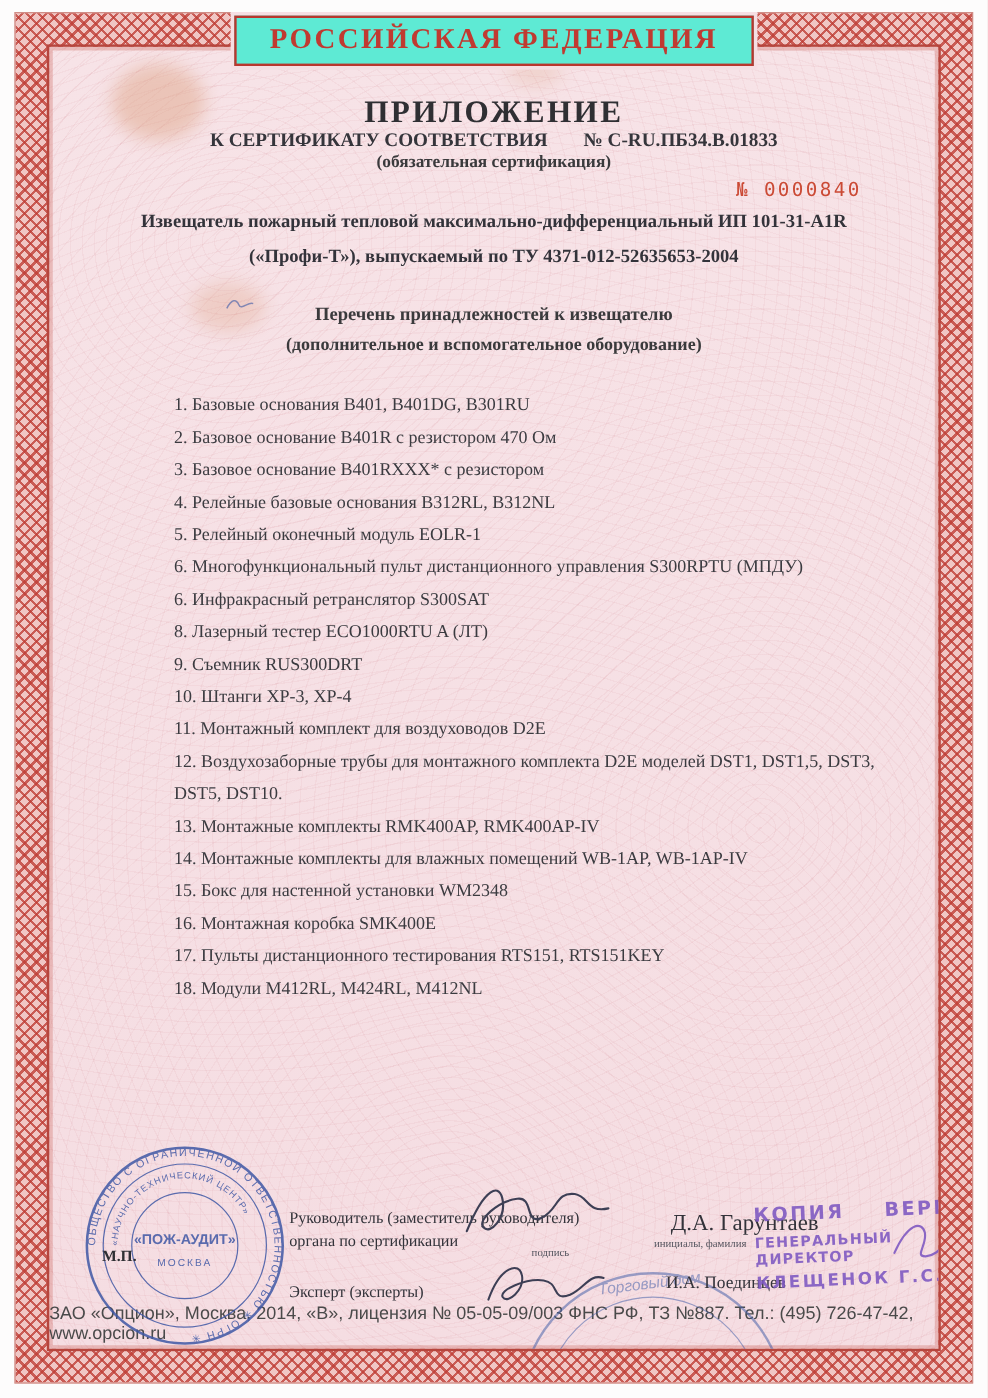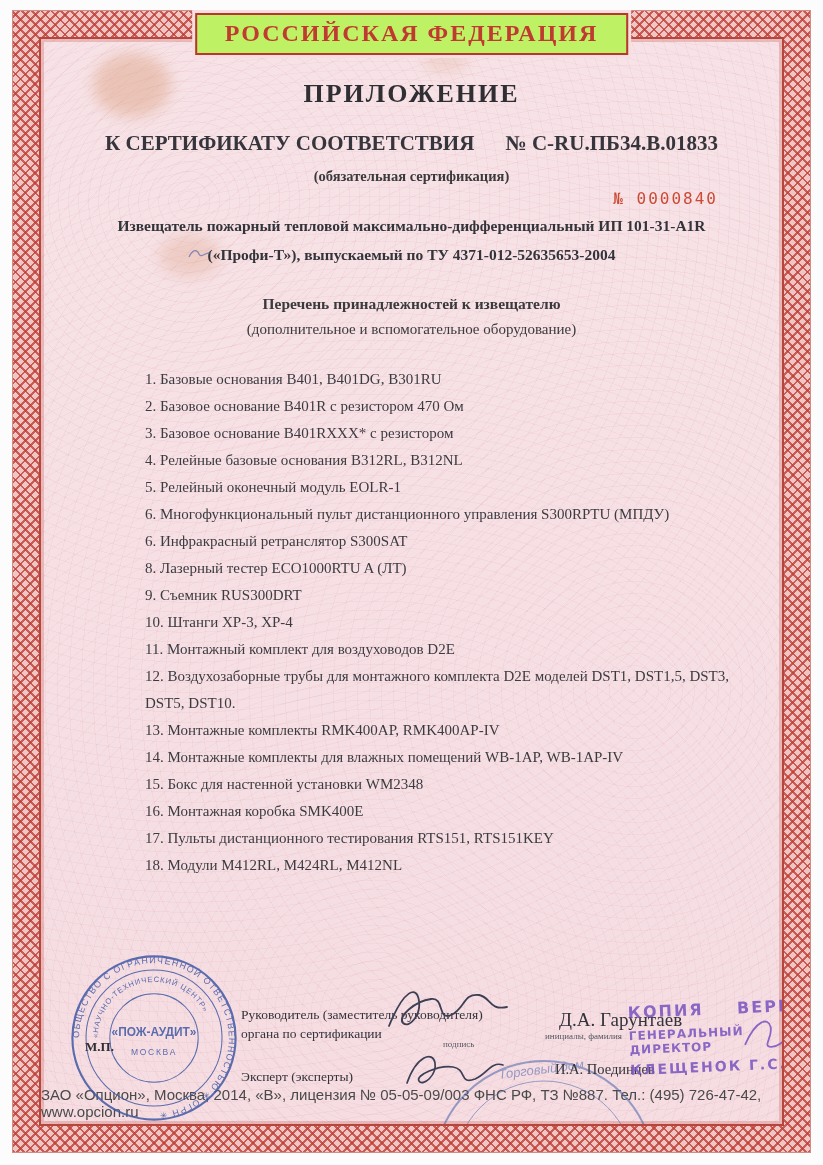--- a/index.html
+++ b/index.html
@@ -34,43 +34,43 @@
       linear-gradient(#f7e3e7,#f5dde2);
   }
   .smudge { position:absolute; border-radius:50%; filter:blur(7px); pointer-events:none; }
   .s1 { left:52px; top:14px; width:78px; height:64px; background:rgba(216,148,108,.38); }
   .s2 { left:118px; top:196px; width:62px; height:42px; background:rgba(216,148,108,.26); }
   .s3 { left:382px; top:8px;  width:46px; height:26px; background:rgba(216,148,108,.20); }
 
   
   .country-box {
     position:absolute; top:13px; left:50%; transform:translateX(-50%);
-    background:#bef264; border:2px solid #b9362e;
+    background:#5eead4; border:2px solid #b9362e;
     box-shadow:0 0 0 3px #f6dee3;
     padding:5px 28px 6px; z-index:6; white-space:nowrap;
   }
   .country-box span {
     color:#c03a31; font-weight:bold; font-size:24px; letter-spacing:2px;
     font-family:"Liberation Serif",serif;
   }
 
   .content { position:relative; width:100%; height:100%; padding-top:40px; text-align:center; }
 
   .doc-title { font-size:26px; font-weight:bold; letter-spacing:2px; color:#2f2f33; }
-  .cert-line { margin-top:22px; font-size:21px; font-weight:bold; color:#35353b; }
+  .cert-line { font-size:16px; font-weight:bold; color:#35353b; }
   .cert-line .cert-no { margin-left:26px; }
-  .cert-type { margin-top:12px; font-size:14.5px; font-weight:bold; }
+  .cert-type { margin-top:0; font-size:14.5px; font-weight:bold; }
   .blank-no {
     margin-top:4px; text-align:right; padding-right:64px;
     font-family:"DejaVu Sans Mono",monospace; font-size:16px; font-weight:normal;
     color:#cb4a35; letter-spacing:2px;
   }
   .product { margin:4px auto 0; max-width:624px; font-size:15.5px; font-weight:bold; line-height:1.85; color:#33333a; }
   .list-title { margin-top:26px; font-size:15.5px; font-weight:bold; }
-  .list-subtitle { margin-top:8px; font-size:15px; font-weight:normal; }
+  .list-subtitle { margin-top:8px; font-size:15px; font-weight:bold; }
 
   .items { margin-top:28px; text-align:left; padding-left:104px; padding-right:28px; }
   .items p { font-size:15px; line-height:27px; color:#3b3b40; }
 
   
   .pen-mark { position:absolute; left:146px; top:208px; opacity:.65; }
 
   
   .mp { position:absolute; left:44px; top:1000px; font-size:13px; font-weight:bold; color:#2f2f33; z-index:3; }
   .stamp-left { position:absolute; left:28px; top:914px; width:170px; height:170px; opacity:.85; z-index:2; }

